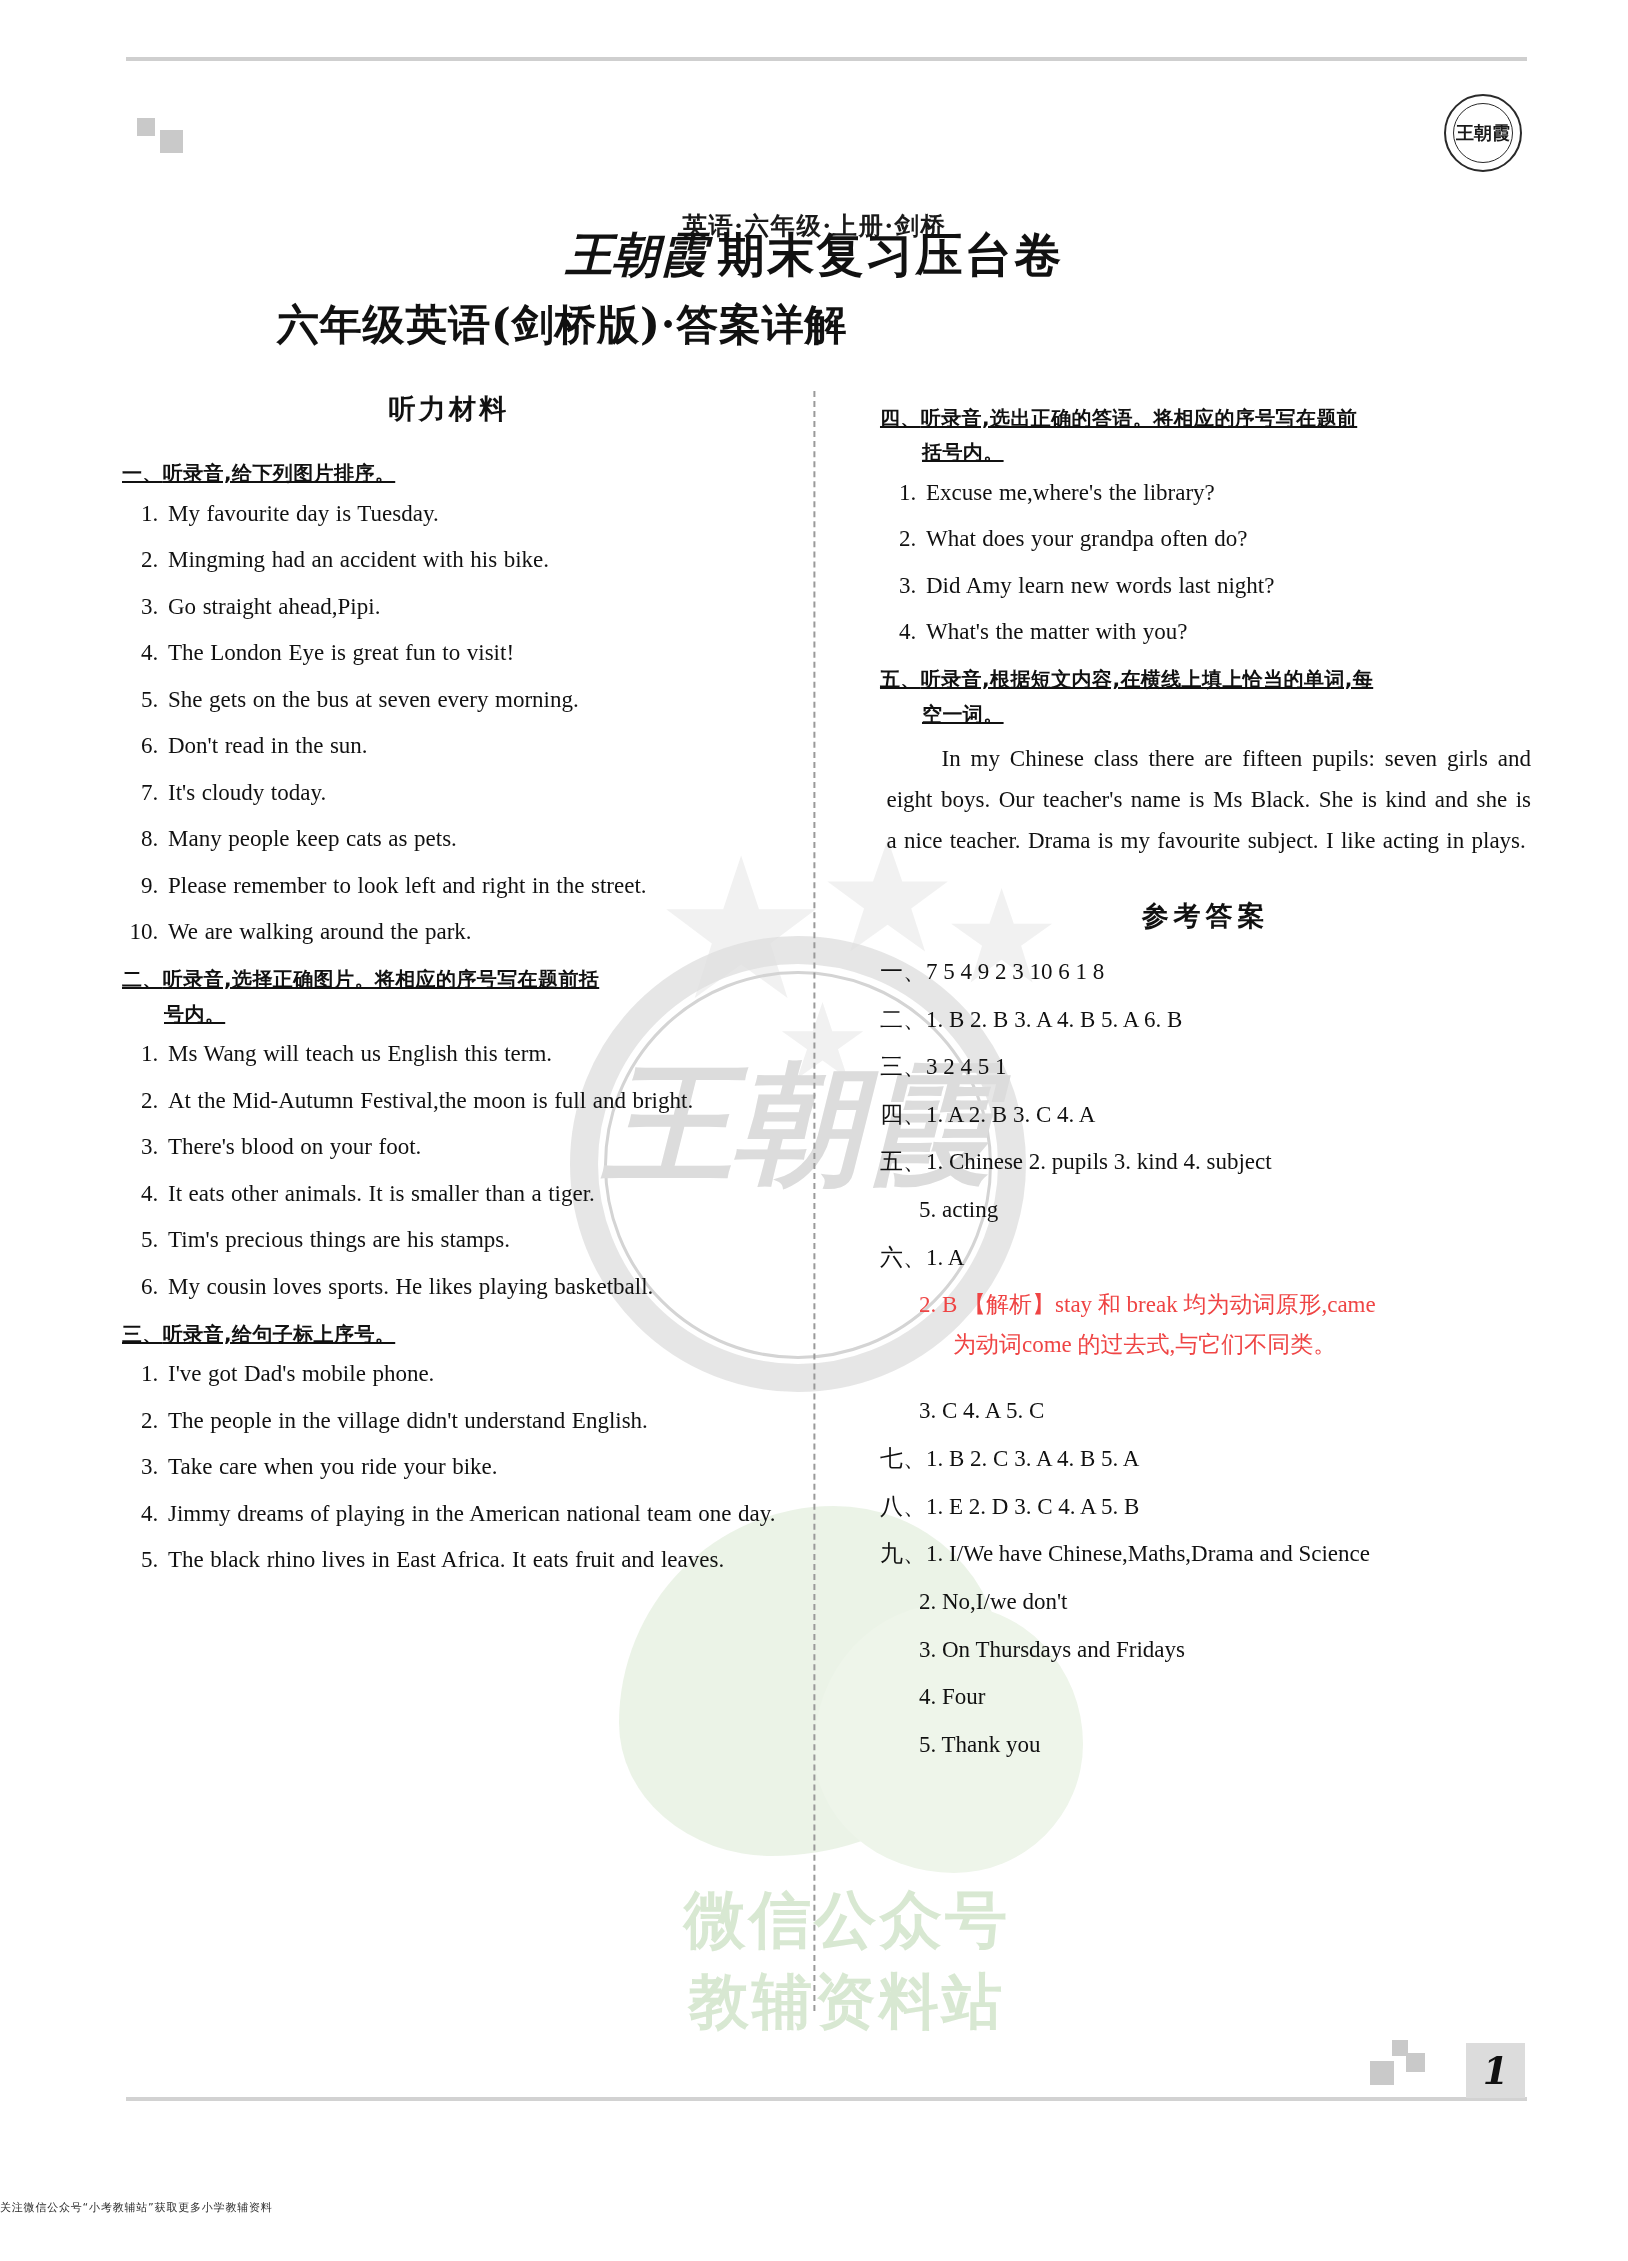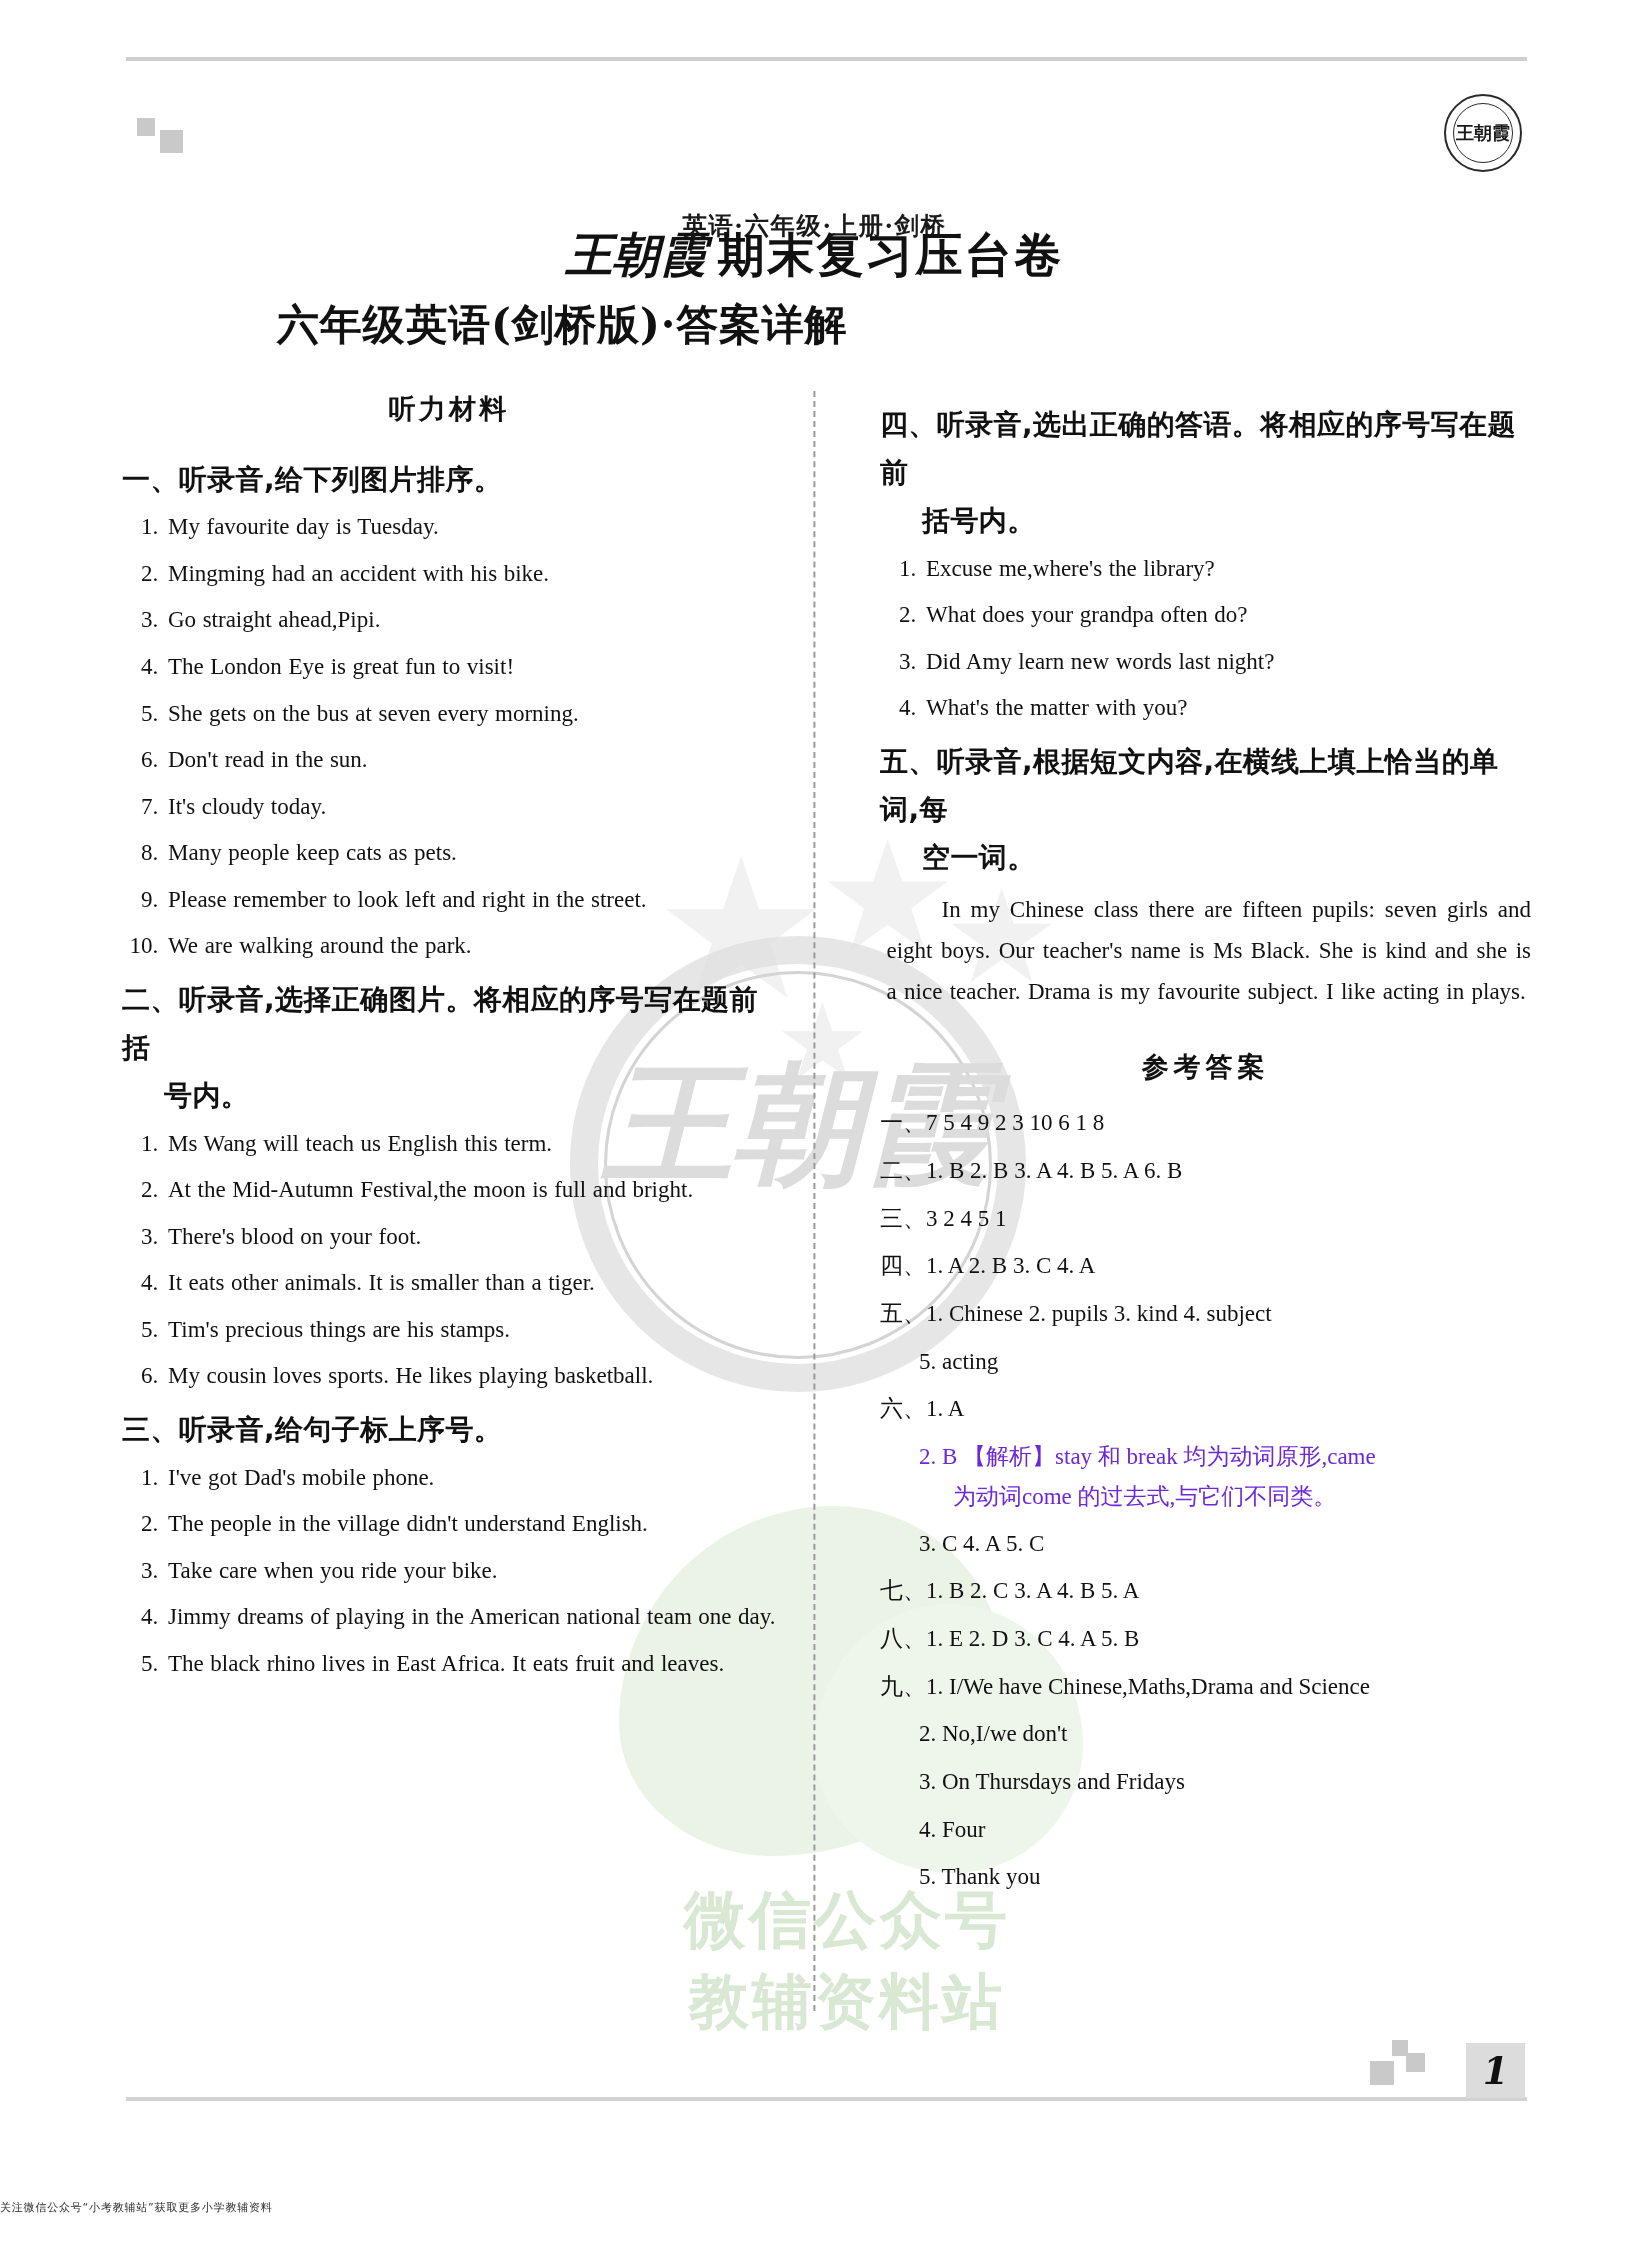--- a/index.html
+++ b/index.html
@@ -215,26 +215,27 @@
     font-family: "DejaVu Serif", serif;
     font-size: 27px;
     font-weight: 700;
     letter-spacing: 3.3px;
     color: #111;
     margin: 0 0 29px 0;
   }
 
   .sec-title {
     font-family: "DejaVu Sans", sans-serif;
-    font-size: 28px;
+    font-size: 20px;
     font-weight: 700;
     color: #111;
     line-height: 1.72;
     letter-spacing: 0.4px;
     margin: 9.8px 0 3.3px 0;
+    text-decoration: underline;
   }
   .sec-title .cont {
     display: block;
     padding-left: 42px;
   }
 
   .qlist { margin: 0; padding: 0; list-style: none; }
   .qitem {
     display: flex;
     font-size: 23px;
@@ -296,22 +297,22 @@
     padding-left: 39px;
     font-size: 23px;
     line-height: 1.72;
     color: #111;
     margin-bottom: 8.1px;
   }
   .ans-explain {
     padding-left: 39px;
     font-size: 23px;
     line-height: 1.74;
-    color: #6d28d9;
-    margin-bottom: 7px;
+    color: #ef4444;
+    margin-bottom: 26px;
   }
   .ans-explain .cont2 { display: block; padding-left: 34px; }
   .cn { font-family: "DejaVu Sans", sans-serif; }
 
   
   .footer-rule {
     position: absolute;
     left: 126px;
     right: 102px;
     bottom: 160px;

